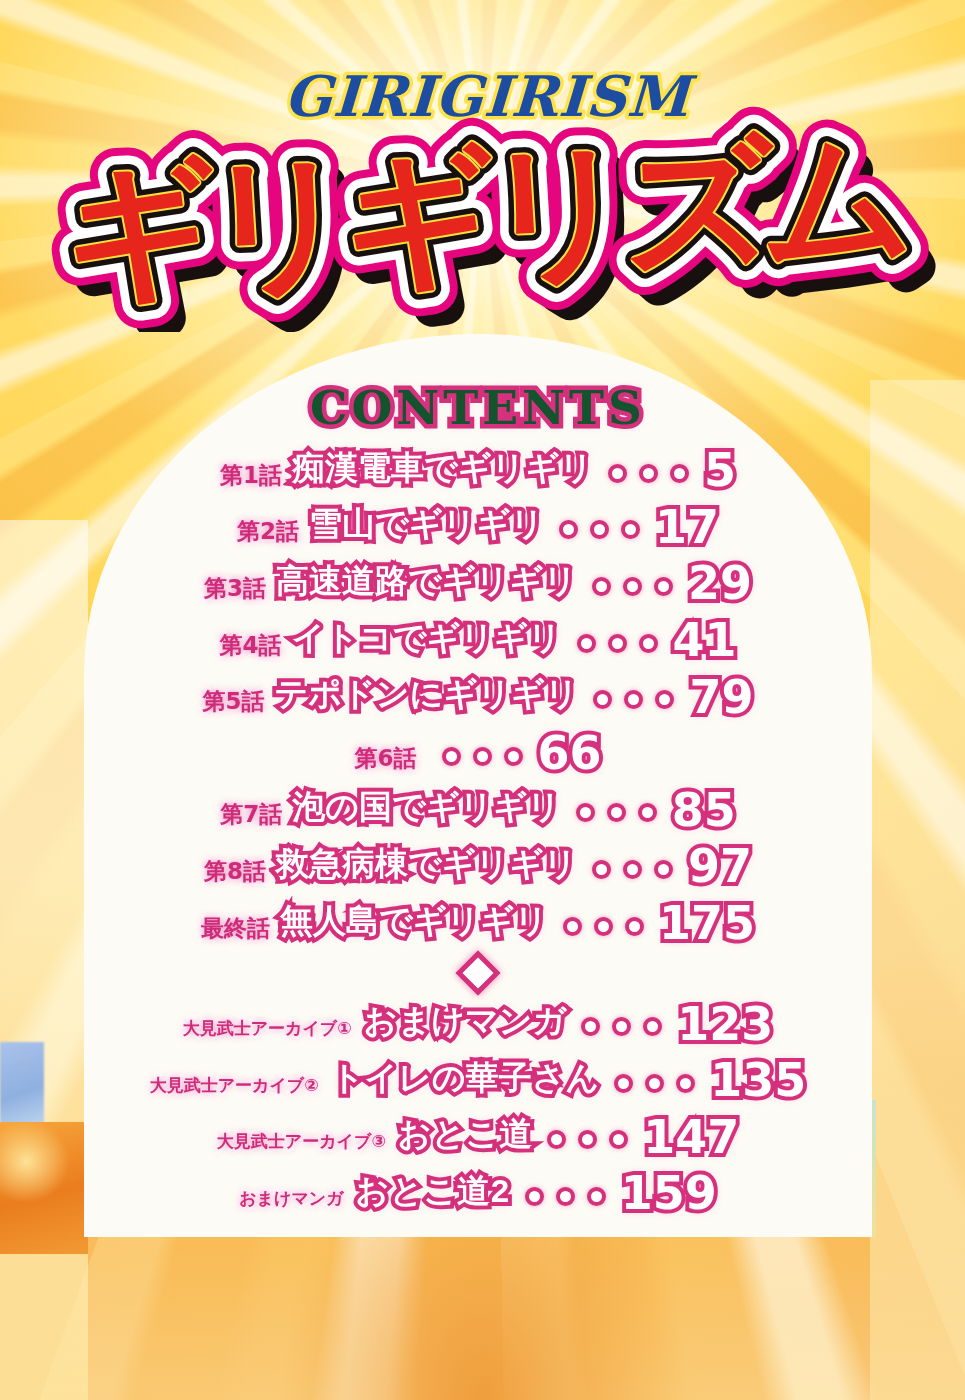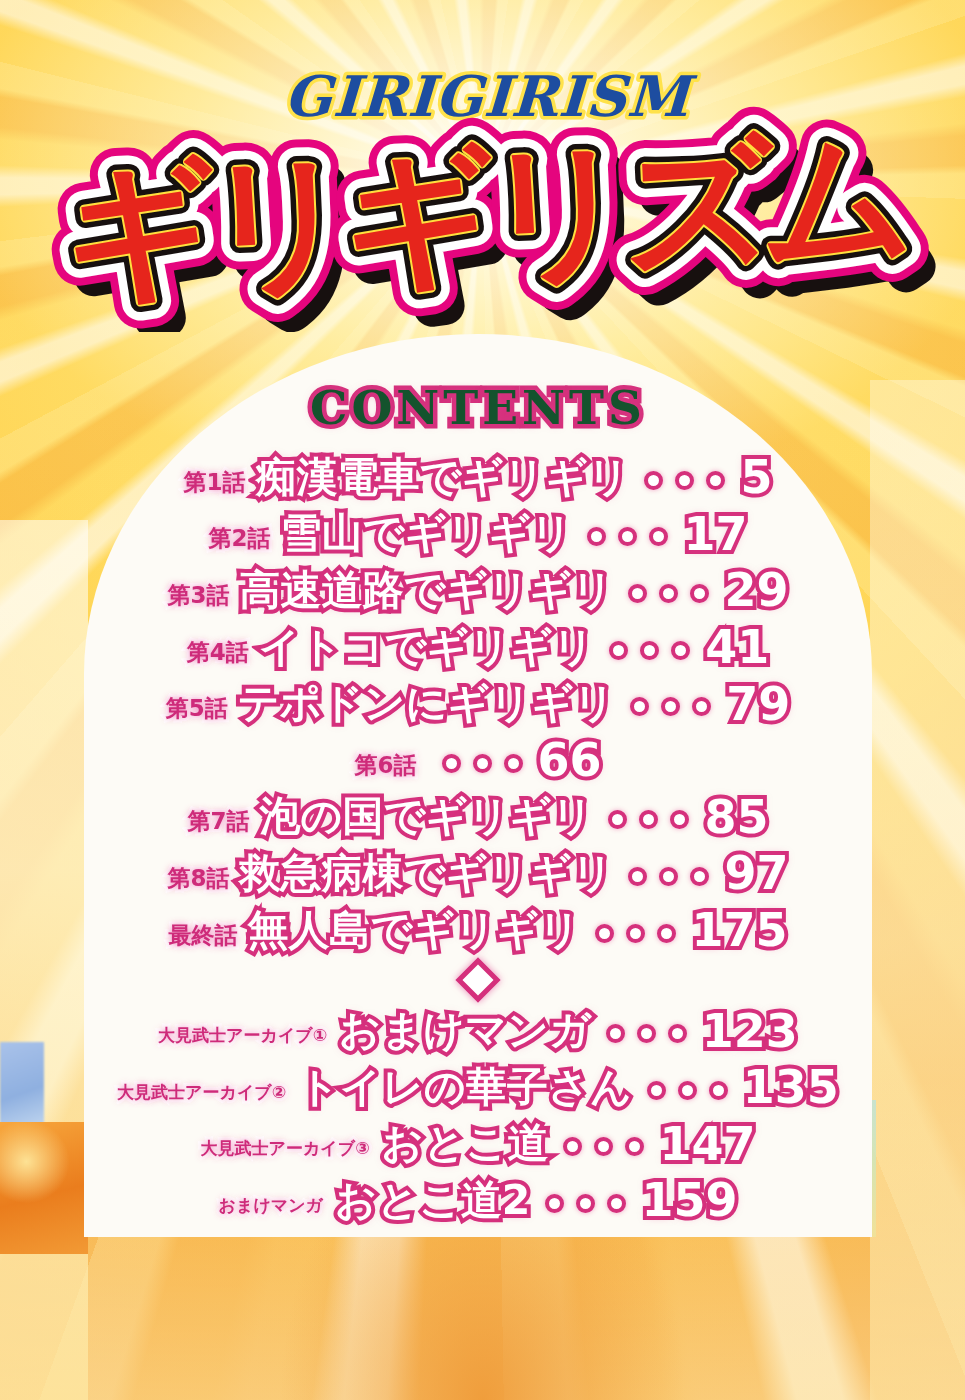--- a/index.html
+++ b/index.html
@@ -64,39 +64,40 @@
   }
   .contents-heading{
     display:block;text-align:center;
     font-family:"DejaVu Serif",serif;font-weight:bold;
     font-size:47px;line-height:56px;letter-spacing:4px;
     color:#14532d;
     -webkit-text-stroke:9px #d5307c;
     paint-order:stroke fill;
     text-shadow:0 0 9px rgba(223,60,140,.55);
   }
-  .list{margin-top:13px;}
+  .list{margin-top:6px;}
   .row{
     display:flex;align-items:center;justify-content:center;
     height:56.6px;white-space:nowrap;
   }
   .badge{
     font-size:23px;font-weight:bold;color:#ce2b7a;
     -webkit-text-stroke:6px #ffffff;
     paint-order:stroke fill;
     text-shadow:0 0 7px rgba(231,90,160,.85);
     transform:translateY(5px);
     margin-right:10px;
   }
   .extra .badge{font-size:17px;margin-right:12px;}
   .ctitle{
-    font-size:41px;font-weight:bold;color:#ffffff;line-height:1;
+    font-size:33px;font-weight:bold;color:#ffffff;line-height:1;
     -webkit-text-stroke:8px #d5307c;
     paint-order:stroke fill;
     text-shadow:0 0 8px rgba(223,60,140,.5);
+    font-family:Liberation Mono, monospace;
   }
   .dots{display:inline-flex;align-items:center;margin:0 9px;transform:translateY(3px);}
   .dots i{
     display:block;width:11px;height:11px;border:4.5px solid #d5307c;
     border-radius:50%;margin:0 6px;background:#fff;
     box-shadow:0 0 5px rgba(223,60,140,.45);
   }
   .page{
     font-size:46px;font-weight:bold;color:#ffffff;line-height:1;
     -webkit-text-stroke:8px #d5307c;

